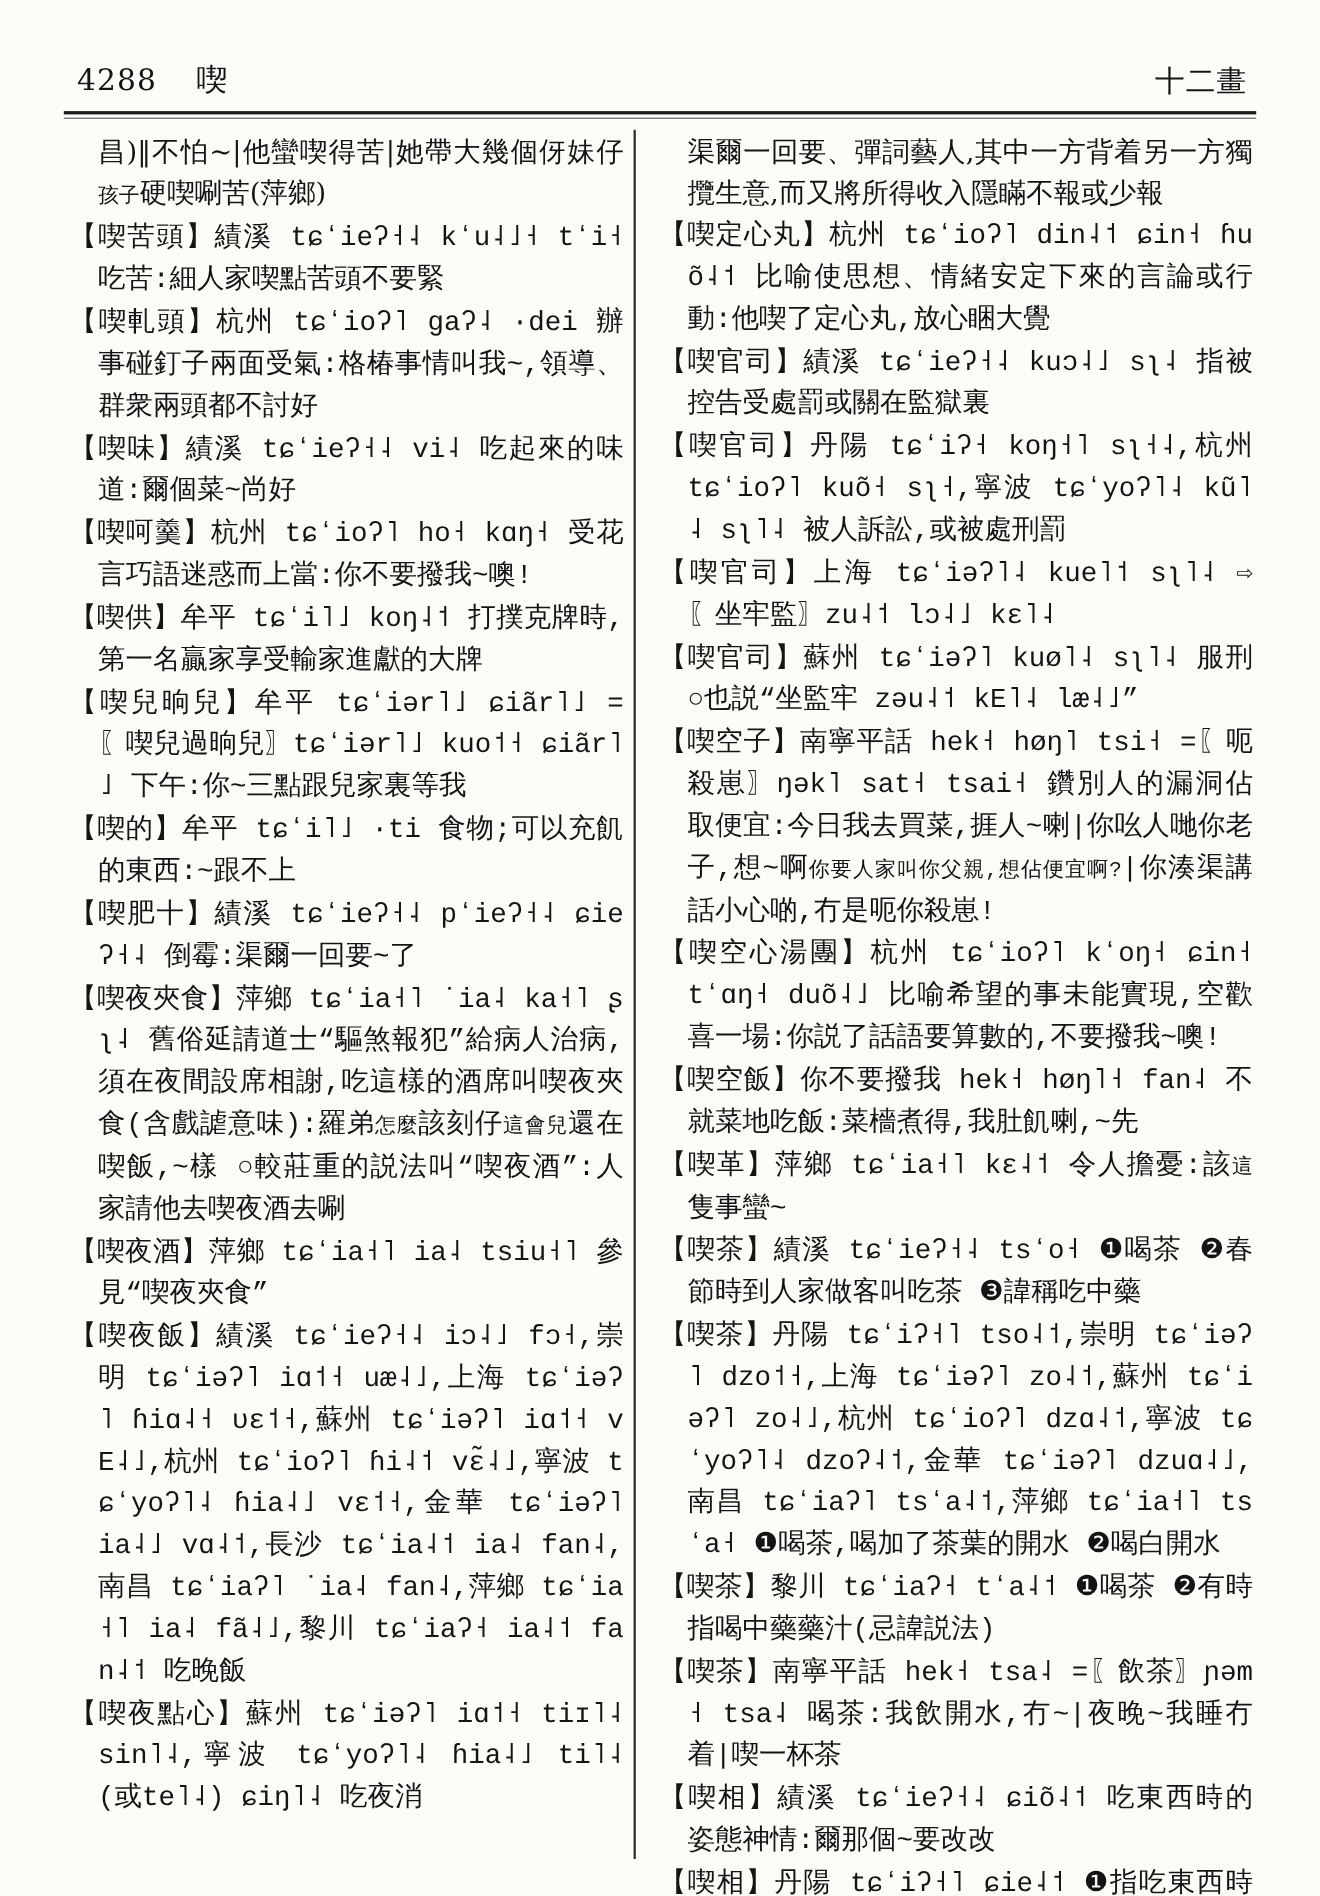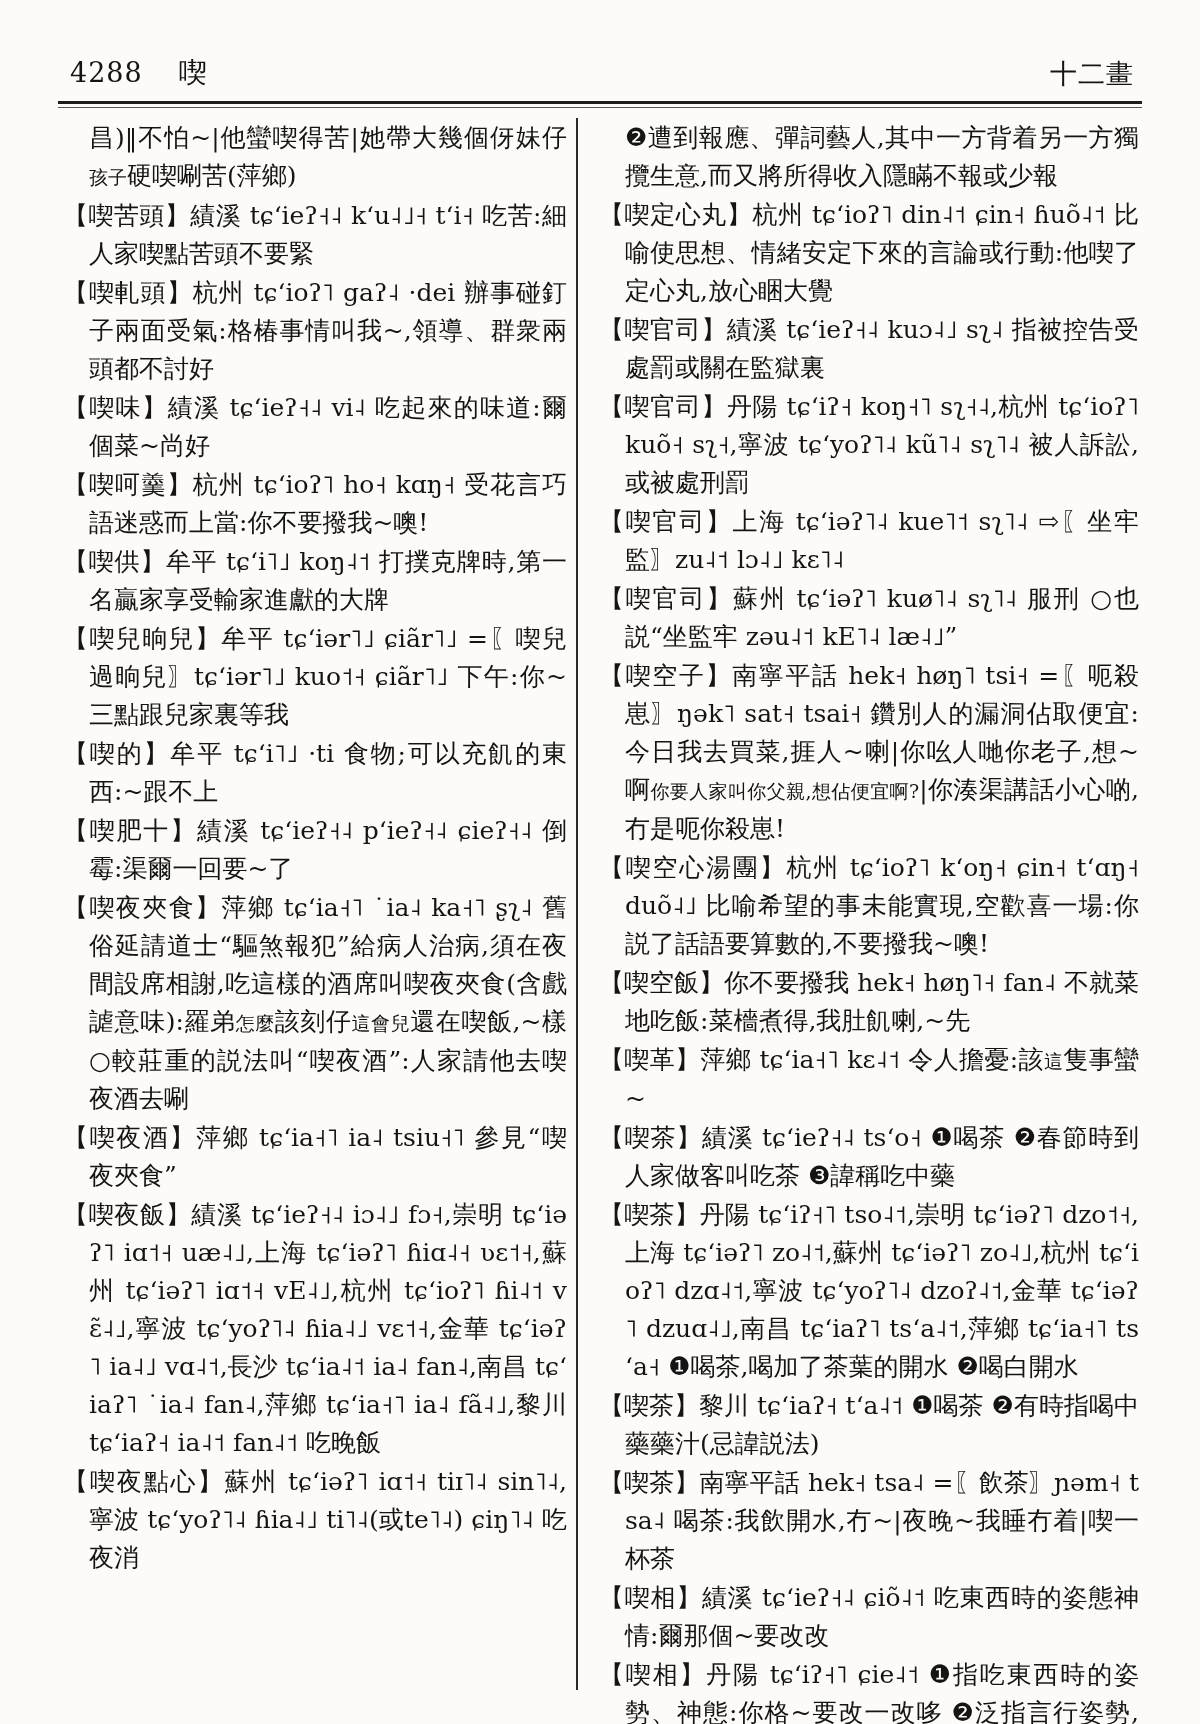--- a/index.html
+++ b/index.html
@@ -29,21 +29,21 @@
     display:flex;
   }
   .col{box-sizing:border-box;}
   .col-left{width:506px;}
   .divider{width:2px;background:#2a2a2a;margin-left:8px;}
   .col-right{flex:1;padding-left:20px;}
   .col p{
     margin:1px;font-size:25px;line-height:38px;
     text-align:justify;word-break:break-all;
   }
-  .entry{padding-left:26px;text-indent:-26px;}
+  .entry{padding-left:26px;text-indent:-26px;font-family:Liberation Mono, monospace;}
   .cont{padding-left:26px;text-indent:0;}
   .sm{font-size:19px;}
 </style>
 </head>
 <body>
 
 <div class="page">
 
   <div class="header">
     <div class="folio-group">
@@ -67,21 +67,21 @@
         <p class="entry"><span class="txt">【喫兒晌兒】牟平 tɕʻiər˥˩ ɕiãr˥˩ =〖喫兒過晌兒〗tɕʻiər˥˩ kuo˦˧ ɕiãr˥˩ 下午:你~三點跟兒家裏等我</span></p>
         <p class="entry"><span class="txt">【喫的】牟平 tɕʻi˥˩ ·ti 食物;可以充飢的東西:~跟不上</span></p>
         <p class="entry"><span class="txt">【喫肥十】績溪 tɕʻieʔ˧˨ pʻieʔ˧˨ ɕieʔ˧˨ 倒霉:渠爾一回要~了</span></p>
         <p class="entry"><span class="txt">【喫夜夾食】萍鄉 tɕʻia˧˥ ˙ia˨ ka˧˥ ʂʅ˨ 舊俗延請道士“驅煞報犯”給病人治病,須在夜間設席相謝,吃這樣的酒席叫喫夜夾食(含戲謔意味):羅弟</span><span class="sm">怎麼</span><span class="txt">該刻仔</span><span class="sm">這會兒</span><span class="txt">還在喫飯,~樣 ○較莊重的説法叫“喫夜酒”:人家請他去喫夜酒去唰</span></p>
         <p class="entry"><span class="txt">【喫夜酒】萍鄉 tɕʻia˧˥ ia˨ tsiu˧˥ 參見“喫夜夾食”</span></p>
         <p class="entry"><span class="txt">【喫夜飯】績溪 tɕʻieʔ˧˨ iɔ˨˩ fɔ˧,崇明 tɕʻiəʔ˥ iɑ˦˧ uæ˨˩,上海 tɕʻiəʔ˥ ɦiɑ˨˧ ʋɛ˦˧,蘇州 tɕʻiəʔ˥ iɑ˦˧ vE˨˩,杭州 tɕʻioʔ˥ ɦi˨˦ vɛ̃˨˩,寧波 tɕʻyoʔ˥˨ ɦia˨˩ vɛ˦˧,金華 tɕʻiəʔ˥ ia˨˩ vɑ˨˦,長沙 tɕʻia˨˦ ia˨ fan˨,南昌 tɕʻiaʔ˥ ˙ia˨ fan˨,萍鄉 tɕʻia˧˥ ia˨ fã˨˩,黎川 tɕʻiaʔ˧ ia˨˦ fan˨˦ 吃晚飯</span></p>
         <p class="entry"><span class="txt">【喫夜點心】蘇州 tɕʻiəʔ˥ iɑ˦˧ tiɪ˥˨ sin˥˨,寧波 tɕʻyoʔ˥˨ ɦia˨˩ ti˥˨(或te˥˨) ɕiŋ˥˨ 吃夜消</span></p>
       </div>
     <div class="divider"></div>
     <div class="col col-right">
-        <p class="cont"><span class="txt">❷遭到報應、彈詞藝人,其中一方背着另一方獨攬生意,而又將所得收入隱瞞不報或少報</span></p>
+        <p class="cont"><span class="txt">渠爾一回要、彈詞藝人,其中一方背着另一方獨攬生意,而又將所得收入隱瞞不報或少報</span></p>
         <p class="entry"><span class="txt">【喫定心丸】杭州 tɕʻioʔ˥ din˨˦ ɕin˧ ɦuõ˨˦ 比喻使思想、情緒安定下來的言論或行動:他喫了定心丸,放心睏大覺</span></p>
         <p class="entry"><span class="txt">【喫官司】績溪 tɕʻieʔ˧˨ kuɔ˨˩ sʅ˨ 指被控告受處罰或關在監獄裏</span></p>
         <p class="entry"><span class="txt">【喫官司】丹陽 tɕʻiʔ˧ koŋ˧˥ sʅ˧˨,杭州 tɕʻioʔ˥ kuõ˧ sʅ˧,寧波 tɕʻyoʔ˥˨ kũ˥˨ sʅ˥˨ 被人訴訟,或被處刑罰</span></p>
         <p class="entry"><span class="txt">【喫官司】上海 tɕʻiəʔ˥˨ kue˥˦ sʅ˥˨ ⇨〖坐牢監〗zu˨˦ lɔ˨˩ kɛ˥˨</span></p>
         <p class="entry"><span class="txt">【喫官司】蘇州 tɕʻiəʔ˥ kuø˥˨ sʅ˥˨ 服刑 ○也説“坐監牢 zəu˨˦ kE˥˨ læ˨˩”</span></p>
         <p class="entry"><span class="txt">【喫空子】南寧平話 hek˧ høŋ˥ tsi˧ =〖呃殺崽〗ŋək˥ sat˧ tsai˧ 鑽別人的漏洞佔取便宜:今日我去買菜,捱人~喇|你吆人哋你老子,想~啊</span><span class="sm">你要人家叫你父親,想佔便宜啊?</span><span class="txt">|你湊渠講話小心啲,冇是呃你殺崽!</span></p>
         <p class="entry"><span class="txt">【喫空心湯團】杭州 tɕʻioʔ˥ kʻoŋ˧ ɕin˧ tʻɑŋ˧ duõ˨˩ 比喻希望的事未能實現,空歡喜一場:你説了話語要算數的,不要撥我~噢!</span></p>
         <p class="entry"><span class="txt">【喫空飯】你不要撥我 hek˧ høŋ˥˧ fan˨ 不就菜地吃飯:菜檣煮得,我肚飢喇,~先</span></p>
         <p class="entry"><span class="txt">【喫革】萍鄉 tɕʻia˧˥ kɛ˨˦ 令人擔憂:該</span><span class="sm">這</span><span class="txt">隻事蠻~</span></p>
         <p class="entry"><span class="txt">【喫茶】績溪 tɕʻieʔ˧˨ tsʻo˧ ❶喝茶 ❷春節時到人家做客叫吃茶 ❸諱稱吃中藥</span></p>

